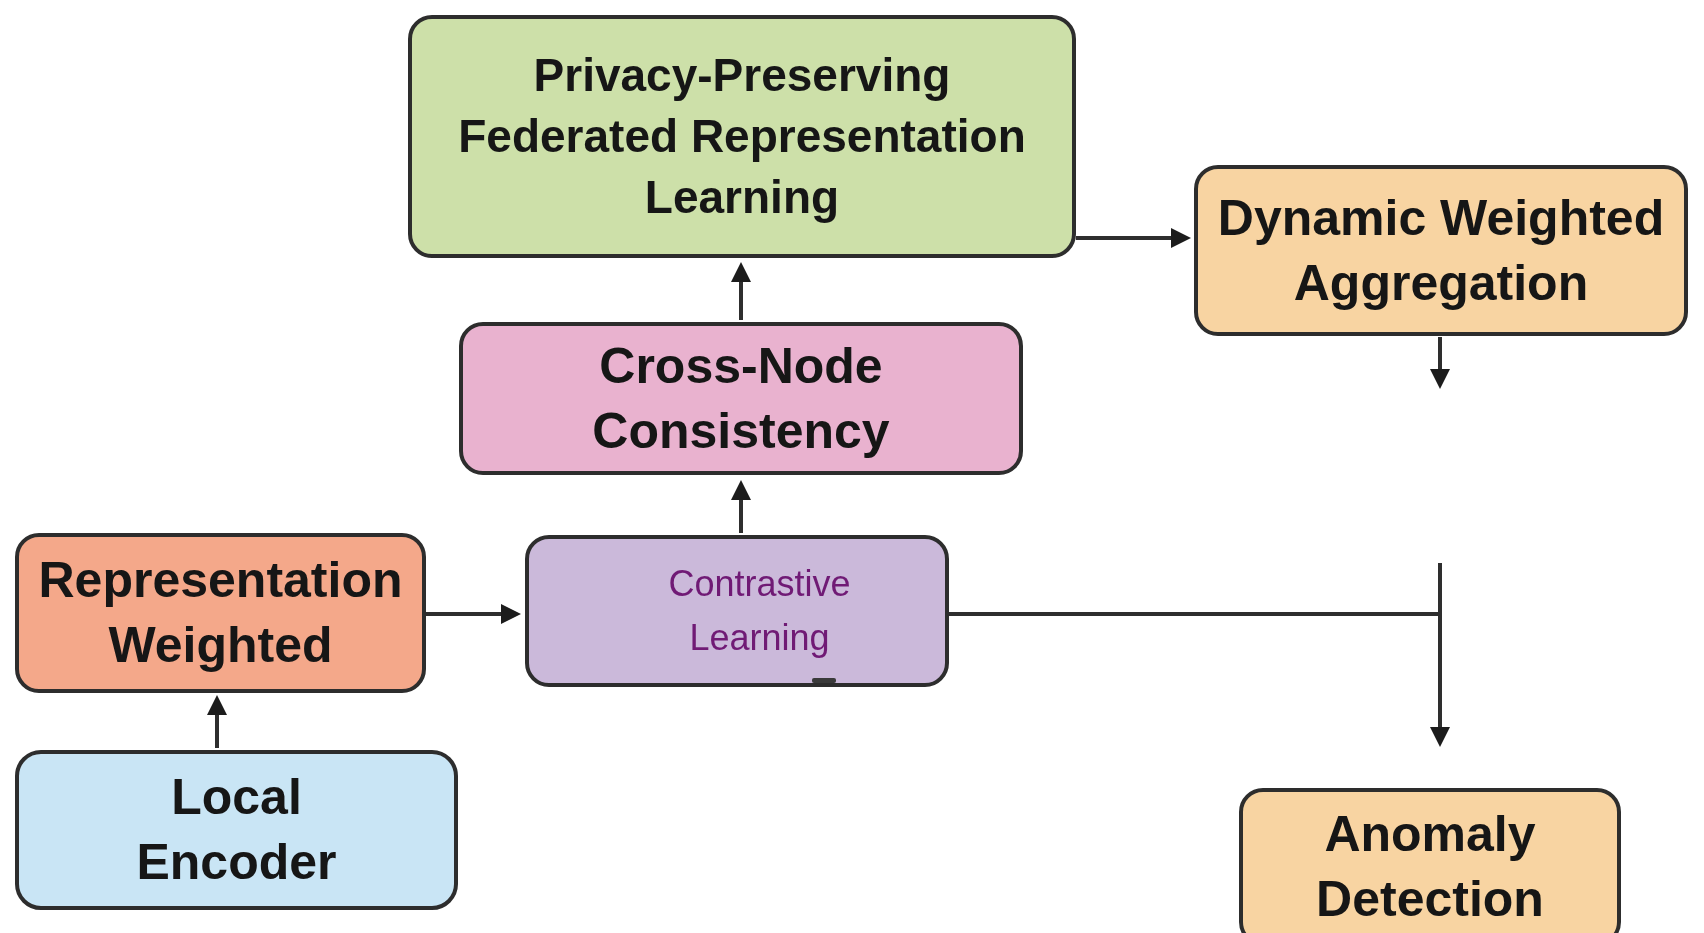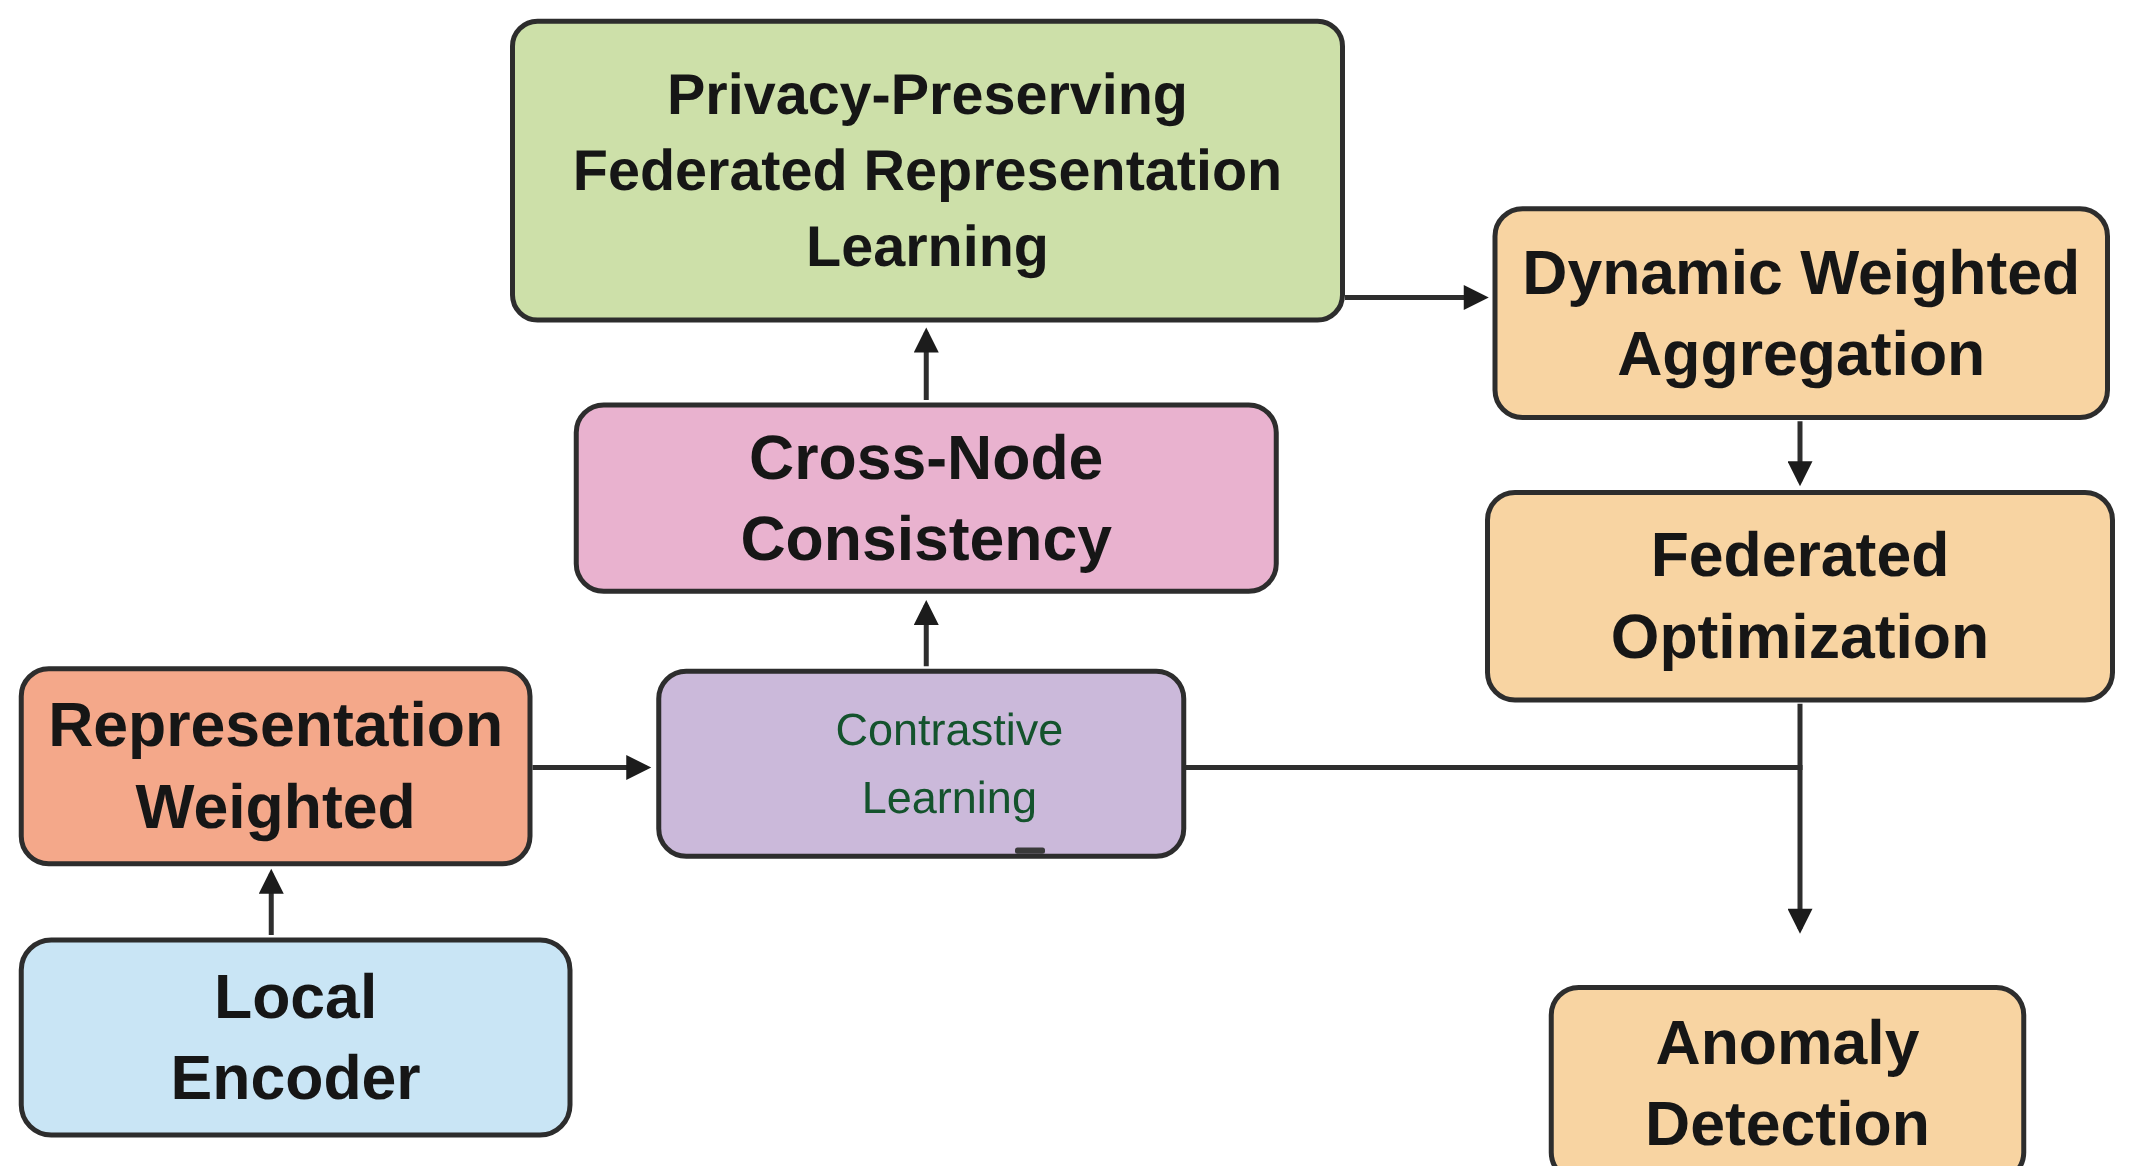--- a/index.html
+++ b/index.html
@@ -71,55 +71,51 @@
     <line class="edge" x1="217" y1="748" x2="217" y2="699" marker-end="url(#arrowhead)"></line>
     <line class="edge" x1="426" y1="614" x2="517" y2="614" marker-end="url(#arrowhead)"></line>
     <line class="edge" x1="741" y1="533" x2="741" y2="484" marker-end="url(#arrowhead)"></line>
     <line class="edge" x1="741" y1="320" x2="741" y2="266" marker-end="url(#arrowhead)"></line>
     <line class="edge" x1="1076" y1="238" x2="1187" y2="238" marker-end="url(#arrowhead)"></line>
     <line class="edge" x1="1440" y1="337" x2="1440" y2="385" marker-end="url(#arrowhead)"></line>
     <line class="edge" x1="1440" y1="563" x2="1440" y2="743" marker-end="url(#arrowhead)"></line>
     <line class="edge" x1="948" y1="614" x2="1442" y2="614"></line>
   </svg>
 
-  <div class="node" id="node-privacy" style="background-color: rgb(205, 224, 169); border-radius: 22px;">
+  <div class="node" id="node-privacy" style="background-color: rgb(205, 224, 169);">
     <span class="node-label">Privacy-Preserving
 Federated Representation
 Learning</span>
   </div>
 
   <div class="node" id="node-dwa" style="background-color: rgb(248, 212, 162);">
     <span class="node-label">Dynamic Weighted
 Aggregation</span>
   </div>
 
   <div class="node" id="node-crossnode" style="background-color: rgb(233, 178, 207);">
     <span class="node-label">Cross-Node
 Consistency</span>
   </div>
 
   <div class="node" id="node-contrastive" style="background-color: rgb(203, 185, 218);">
-    <span class="node-label" style="color: #14532d; margin-left: 45px;">Contrastive
+    <span class="node-label" style="color: #701a75; margin-left: 45px;">Contrastive
 Learning</span>
   </div>
 
   <div class="node" id="node-repalign" style="background-color: rgb(244, 168, 138);">
     <span class="node-label">Representation
 Weighted</span>
   </div>
 
   <div class="node" id="node-localencoder" style="background-color: rgb(201, 229, 245);">
     <span class="node-label">Local
 Encoder</span>
   </div>
 
-  <div class="node" id="node-fedopt" style="background-color: rgb(248, 212, 162);">
-    <span class="node-label">Federated
-Optimization</span>
-  </div>
 
   <div class="node" id="node-anomaly" style="background-color: rgb(248, 212, 162);">
     <span class="node-label">Anomaly
 Detection</span>
   </div>
 
   <div class="stray-mark"></div>
 
 </div>
 

